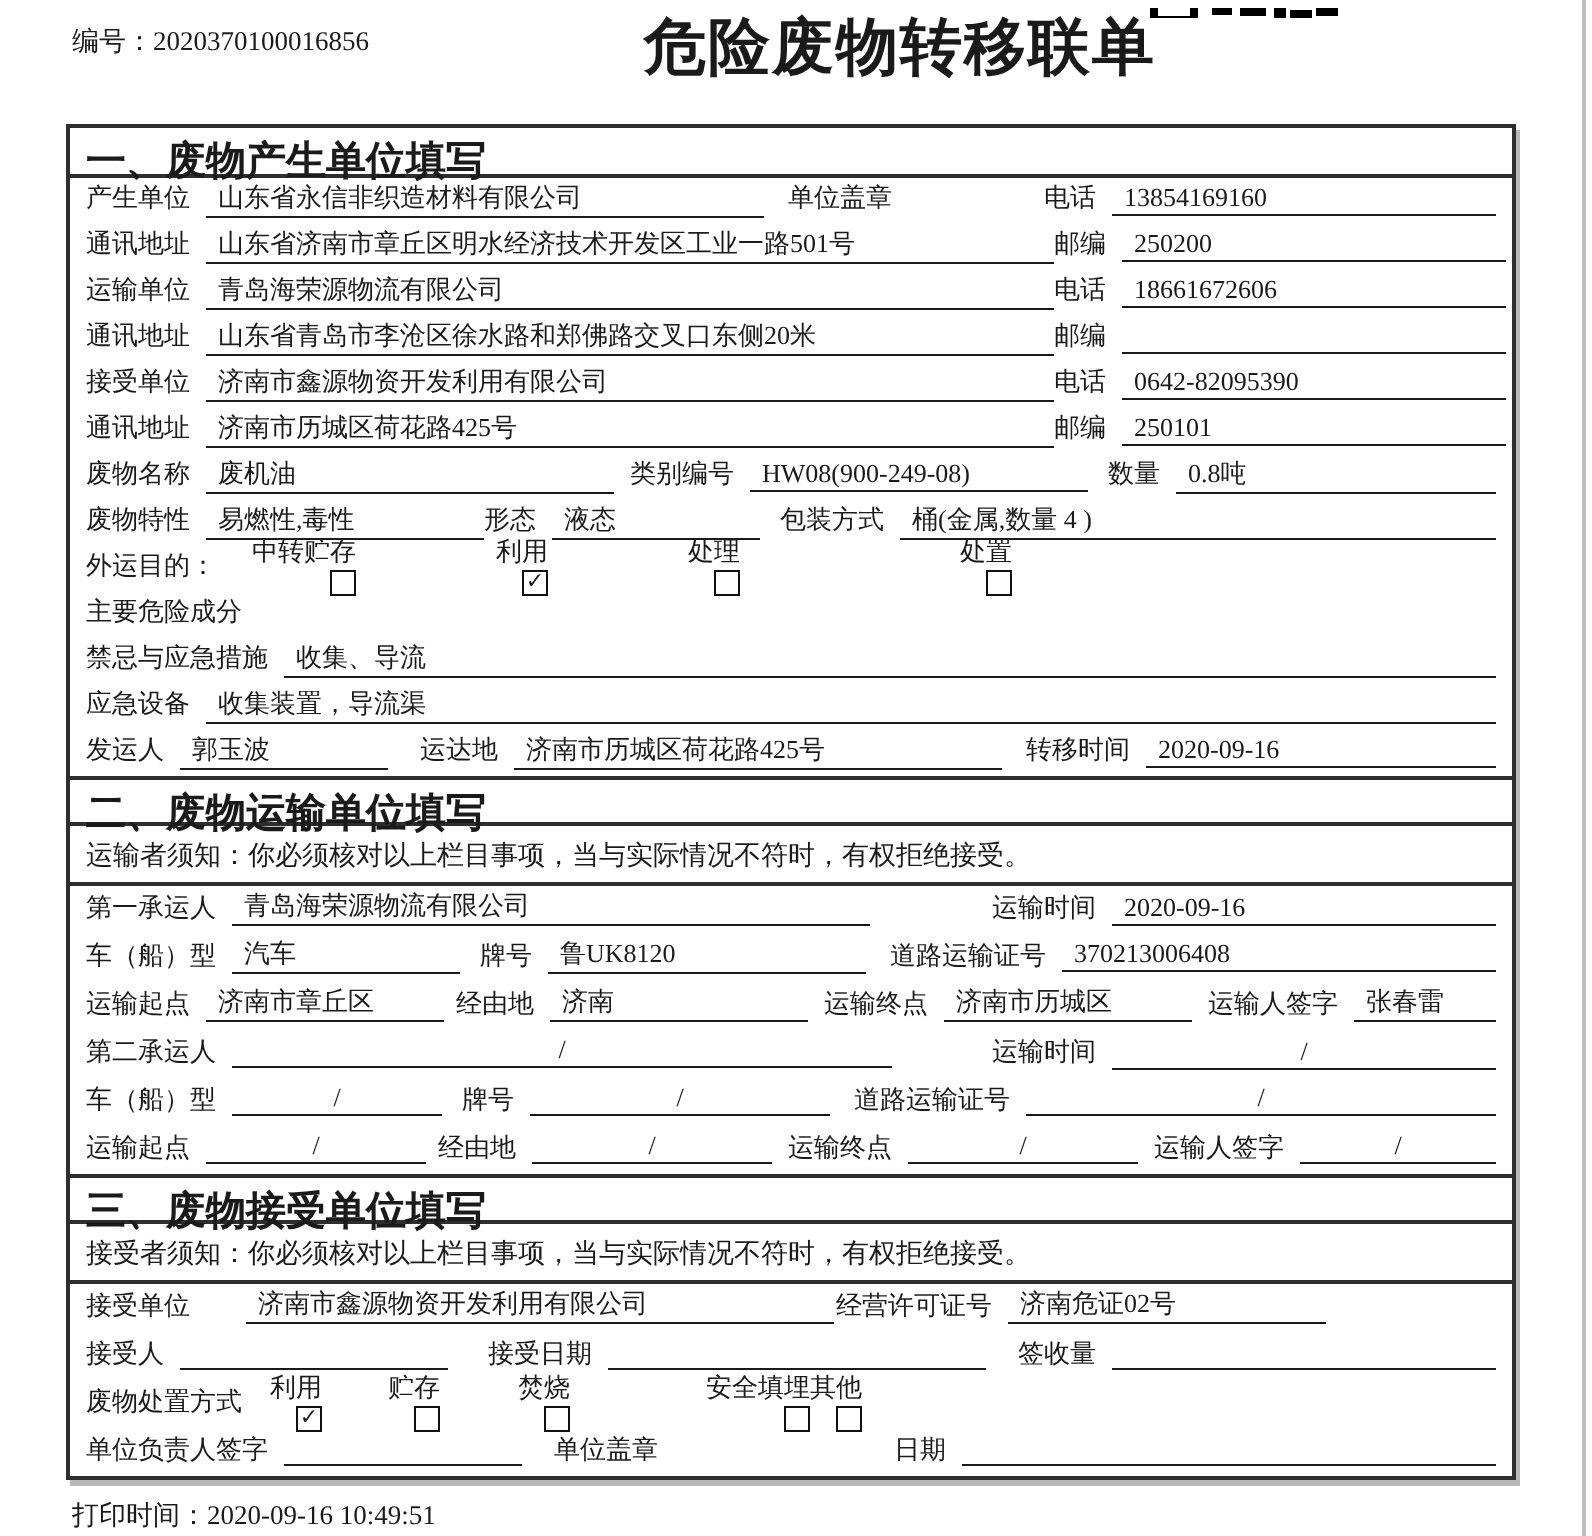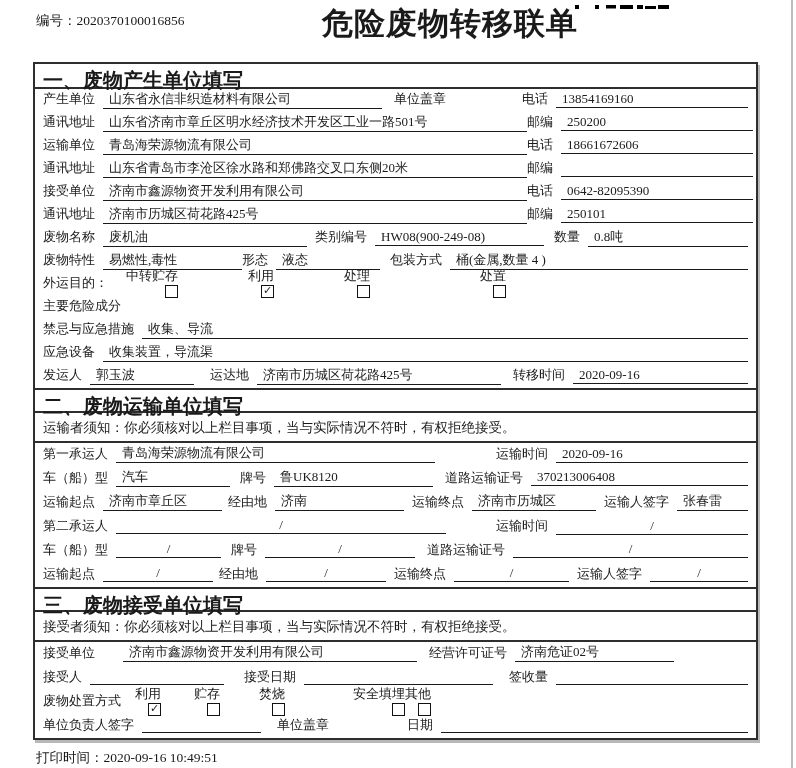--- a/index.html
+++ b/index.html
@@ -244,21 +244,21 @@
     </div>
   </div>
 
   <div class="sec sec-b">
     <div class="sec-head bt">三、废物接受单位填写</div>
     <div class="notice">接受者须知：你必须核对以上栏目事项，当与实际情况不符时，有权拒绝接受。</div>
 
     <div class="row">
       <span class="lbl">接受单位</span>
       <span class="u w285" style="margin-left:20px">济南市鑫源物资开发利用有限公司</span>
-      <span class="lbl" style="margin-left:12px">经营许可证号</span>
+      <span class="lbl" style="margin-left:1px">经营许可证号</span>
       <span class="u w150">济南危证02号</span>
     </div>
 
     <div class="row">
       <span class="lbl">接受人</span>
       <span class="u w125"></span>
       <span class="lbl" style="margin-left:20px">接受日期</span>
       <span class="u w180"></span>
       <span class="lbl" style="margin-left:16px">签收量</span>
       <span class="u uf"></span>
@@ -285,20 +285,20 @@
       <span class="opt" style="">
         <span>其他</span>
         <span class="cb"></span>
       </span>
     </div>
 
     <div class="row">
       <span class="lbl">单位负责人签字</span>
       <span class="u w110"></span>
       <span class="lbl" style="margin-left:16px">单位盖章</span>
-      <span class="lbl" style="margin-left:70px">日期</span>
+      <span class="lbl" style="margin-left:110px">日期</span>
       <span class="u uf"></span>
     </div>
   </div>
 </div>
 
 <div class="print">打印时间：2020-09-16 10:49:51</div>
 <div class="scan-edge"></div>
 
 </body></html>

